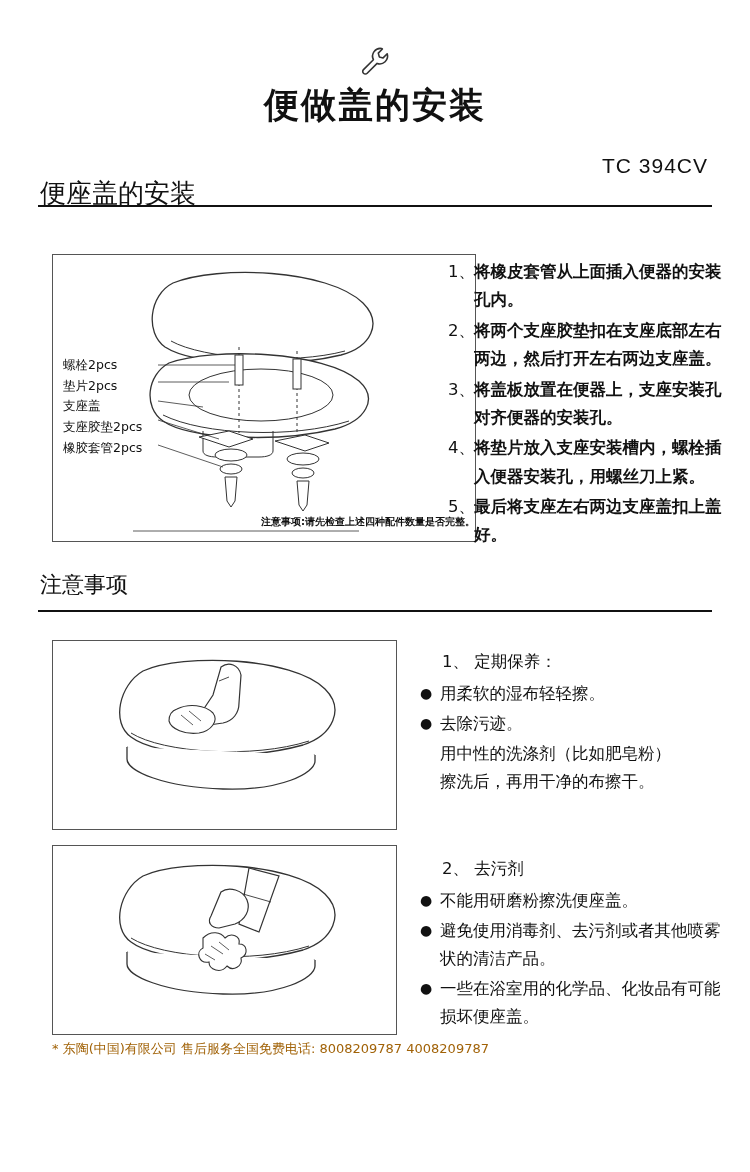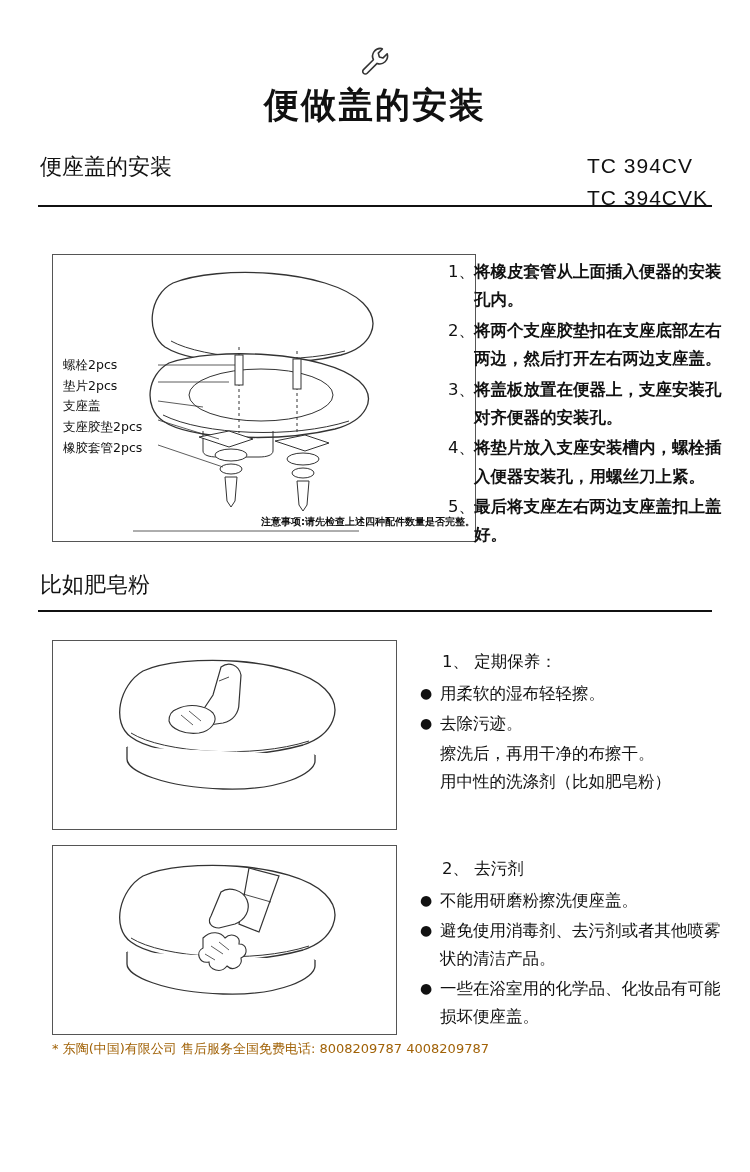--- a/index.html
+++ b/index.html
@@ -13,21 +13,21 @@
   .wrench{
     position:absolute;left:50%;transform:translateX(-50%);top:44px;
     width:34px;height:34px;
   }
   .title{
     position:absolute;top:82px;left:0;width:750px;text-align:center;
     font-size:35px;font-weight:bold;letter-spacing:2px;color:#111;
     font-family:"DejaVu Sans","Liberation Sans",sans-serif;
   }
   .sec1-head{
-    position:absolute;left:40px;top:152px;font-size:22px;color:#111;font-weight:normal;
+    position:absolute;left:40px;top:176px;font-size:26px;color:#111;font-weight:normal;
   }
   .model{
     position:absolute;right:42px;top:150px;text-align:left;
     font-family:Liberation Sans, sans-serif;
     font-size:21px;color:#111;line-height:1.5;letter-spacing:1px;
   }
   .rule{
     position:absolute;left:38px;width:674px;height:2px;background:#111;
   }
   .rule.r1{top:205px;}
@@ -84,21 +84,20 @@
       <svg viewBox="0 0 34 34" width="34" height="34">
         <path d="M23.5 4.5a7.8 7.8 0 0 0-8.1 11.2L5.5 25.6a2.6 2.6 0 0 0 0 3.7 2.6 2.6 0 0 0 3.7 0l9.9-9.9a7.8 7.8 0 0 0 10.1-9.6l-4.1 4.1-3.8-1-1-3.8 4.1-4.1a7.9 7.9 0 0 0-0.9-0.5z" fill="none" stroke="#333" stroke-width="1.6" stroke-linejoin="round"></path>
       </svg>
     </div>
 
     <div class="title">便做盖的安装</div>
 
     <div class="sec1-head">便座盖的安装</div>
     <div class="model">
       <div>TC   394CV</div>
-      <div>TC   394CVK</div>
     </div>
     <div class="rule r1"></div>
 
     <div class="diagram-box">
       <svg width="383" height="286" viewBox="0 0 383 286">
 
         <path d="M120 28 C165 10, 275 14, 310 48 C330 68, 318 92, 288 100 C230 114, 140 110, 112 92 C92 78, 96 40, 120 28 Z" fill="#fff" stroke="#333" stroke-width="1.3"></path>
         <path d="M118 86 C150 104, 240 110, 292 96" fill="none" stroke="#333" stroke-width="1"></path>
 
         <path d="M116 108 C160 92, 272 96, 306 126 C326 144, 312 166, 282 174 C224 188, 136 184, 110 166 C90 152, 94 120, 116 108 Z" fill="#fff" stroke="#333" stroke-width="1.3"></path>
@@ -159,21 +158,21 @@
       <div class="step">
         <div class="num">4、</div>
         <div class="txt">将垫片放入支座安装槽内，螺栓插入便器安装孔，用螺丝刀上紧。</div>
       </div>
       <div class="step">
         <div class="num">5、</div>
         <div class="txt">最后将支座左右两边支座盖扣上盖好。</div>
       </div>
     </div>
 
-    <div class="sec2-head">比如肥皂粉</div>
+    <div class="sec2-head">注意事项</div>
     <div class="rule r2"></div>
 
     <div class="care-box b1">
       <svg width="343" height="188" viewBox="0 0 343 188">
         <path d="M90 30 C130 12, 240 16, 272 48 C292 68, 280 94, 250 104 C192 120, 104 116, 78 96 C58 82, 66 44, 90 30 Z" fill="#fff" stroke="#333" stroke-width="1.3"></path>
         <path d="M78 92 C110 112, 200 118, 256 100" fill="none" stroke="#333" stroke-width="1"></path>
         <path d="M74 106 C110 130, 206 136, 262 114" fill="none" stroke="#333" stroke-width="1.3"></path>
         <path d="M74 106 L74 118 C74 130, 110 146, 170 148 C228 150, 262 132, 262 120 L262 114" fill="#fff" stroke="#333" stroke-width="1.3"></path>
 
         <path d="M168 26 C176 20, 186 24, 188 34 L186 62 C186 72, 180 80, 170 82 L156 84 C148 84, 144 78, 148 72 L160 54 Z" fill="#fff" stroke="#333" stroke-width="1.2"></path>
@@ -187,22 +186,22 @@
     <div class="care-text t1">
       <div class="head">1、 定期保养：</div>
       <div class="bul">
         <div class="dot">●</div>
         <div class="bt">用柔软的湿布轻轻擦。</div>
       </div>
       <div class="bul">
         <div class="dot">●</div>
         <div class="bt">去除污迹。</div>
       </div>
+      <div class="sub">用中性的洗涤剂（比如肥皂粉）</div>
       <div class="sub">擦洗后，再用干净的布擦干。</div>
-      <div class="sub">用中性的洗涤剂（比如肥皂粉）</div>
     </div>
 
     <div class="care-box b2">
       <svg width="343" height="188" viewBox="0 0 343 188">
         <path d="M90 30 C130 12, 240 16, 272 48 C292 68, 280 94, 250 104 C192 120, 104 116, 78 96 C58 82, 66 44, 90 30 Z" fill="#fff" stroke="#333" stroke-width="1.3"></path>
         <path d="M78 92 C110 112, 200 118, 256 100" fill="none" stroke="#333" stroke-width="1"></path>
         <path d="M74 106 C110 130, 206 136, 262 114" fill="none" stroke="#333" stroke-width="1.3"></path>
         <path d="M74 106 L74 118 C74 130, 110 146, 170 148 C228 150, 262 132, 262 120 L262 114" fill="#fff" stroke="#333" stroke-width="1.3"></path>
 
         <path d="M196 22 L226 30 L206 86 L186 78 Z" fill="#fff" stroke="#333" stroke-width="1.2"></path>

